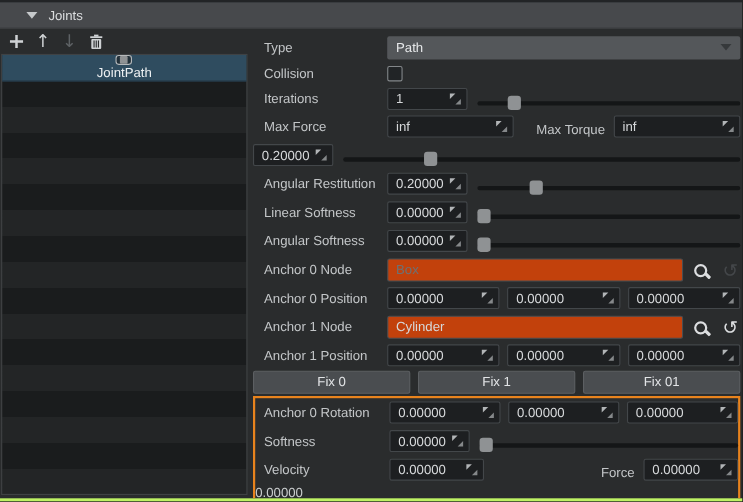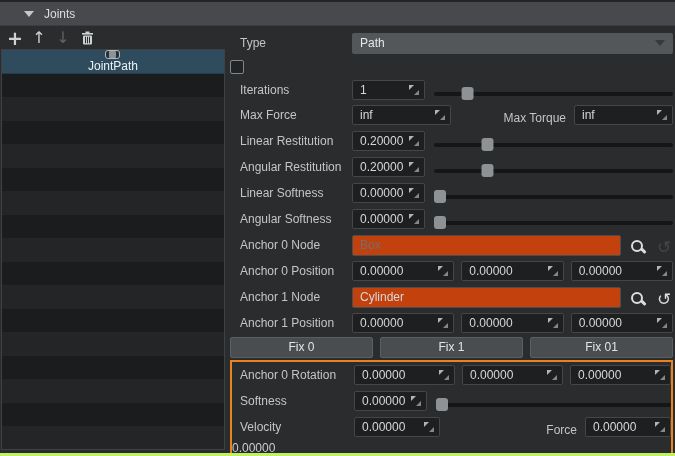--- a/index.html
+++ b/index.html
@@ -34,21 +34,21 @@
           white-space:nowrap;overflow:hidden;}
   .pctrl{flex:1;display:flex;align-items:flex-end;min-width:0;}
   .gap7{gap:7px;}
   
   input{background:transparent;border:0;color:#d6d8da;font:12px "Liberation Sans","DejaVu Sans",sans-serif;
         width:100%;min-width:0;padding:0;outline:none;}
   input::placeholder{color:#6d7174;}
   .numbox{display:flex;align-items:center;background:#1d1f21;border:1px solid #43474a;border-radius:2px;
           height:20px;box-sizing:border-box;padding:0 4px 0 7px;flex:none;}
   .numbox.flex1{flex:1;}
-  .w73{width:73px;} .w115{width:99px;} .w86{width:86px;}
+  .w73{width:73px;} .w115{width:115px;} .w86{width:86px;}
   .spin{width:12px;height:12px;position:relative;flex:none;margin-left:4px;}
   .spin::before{content:"";position:absolute;left:1px;top:1px;width:0;height:0;
                 border-top:5px solid #b2b5b7;border-right:5px solid transparent;}
   .spin::after{content:"";position:absolute;right:1px;bottom:1px;width:0;height:0;
                border-bottom:5px solid #85888a;border-left:5px solid transparent;}
   .textbox{flex:1;height:21px;background:#c2410c;border:1px solid #4a4e51;border-radius:2px;
            display:flex;align-items:center;box-sizing:border-box;padding:0 7px;min-width:0;}
   
   .dropdown{flex:1;height:21px;background:#54575a;border-radius:2px;display:flex;align-items:center;
             padding:0 8px;color:#e6e8ea;box-sizing:border-box;}
@@ -120,20 +120,21 @@
       <div class="plabel">Type</div>
       <div class="pctrl">
         <div class="dropdown">
           <span>Path</span>
           <span class="chev"></span>
         </div>
       </div>
     </div>
 
     <div class="row h22">
+      <div class="plabel">Collision</div>
       <div class="pctrl">
         <div class="checkbox"></div>
       </div>
     </div>
 
     <div class="row h24">
       <div class="plabel">Iterations</div>
       <div class="pctrl">
         <div class="numbox w73">
           <input value="1" style="">
@@ -155,21 +156,20 @@
         </div>
         <span class="mtlabel">Max Torque</span>
         <div class="numbox w115">
           <input value="inf" style="">
           <span class="spin"></span>
         </div>
       </div>
     </div>
 
     <div class="row">
-      <div class="plabel">Linear Restitution</div>
       <div class="pctrl">
         <div class="numbox w73">
           <input value="0.20000" style="">
           <span class="spin"></span>
         </div>
         <div class="slider">
           <div class="track"></div>
           <div class="thumb" style="left: 21%; transform: translateX(-21%);"></div>
         </div>
       </div>

